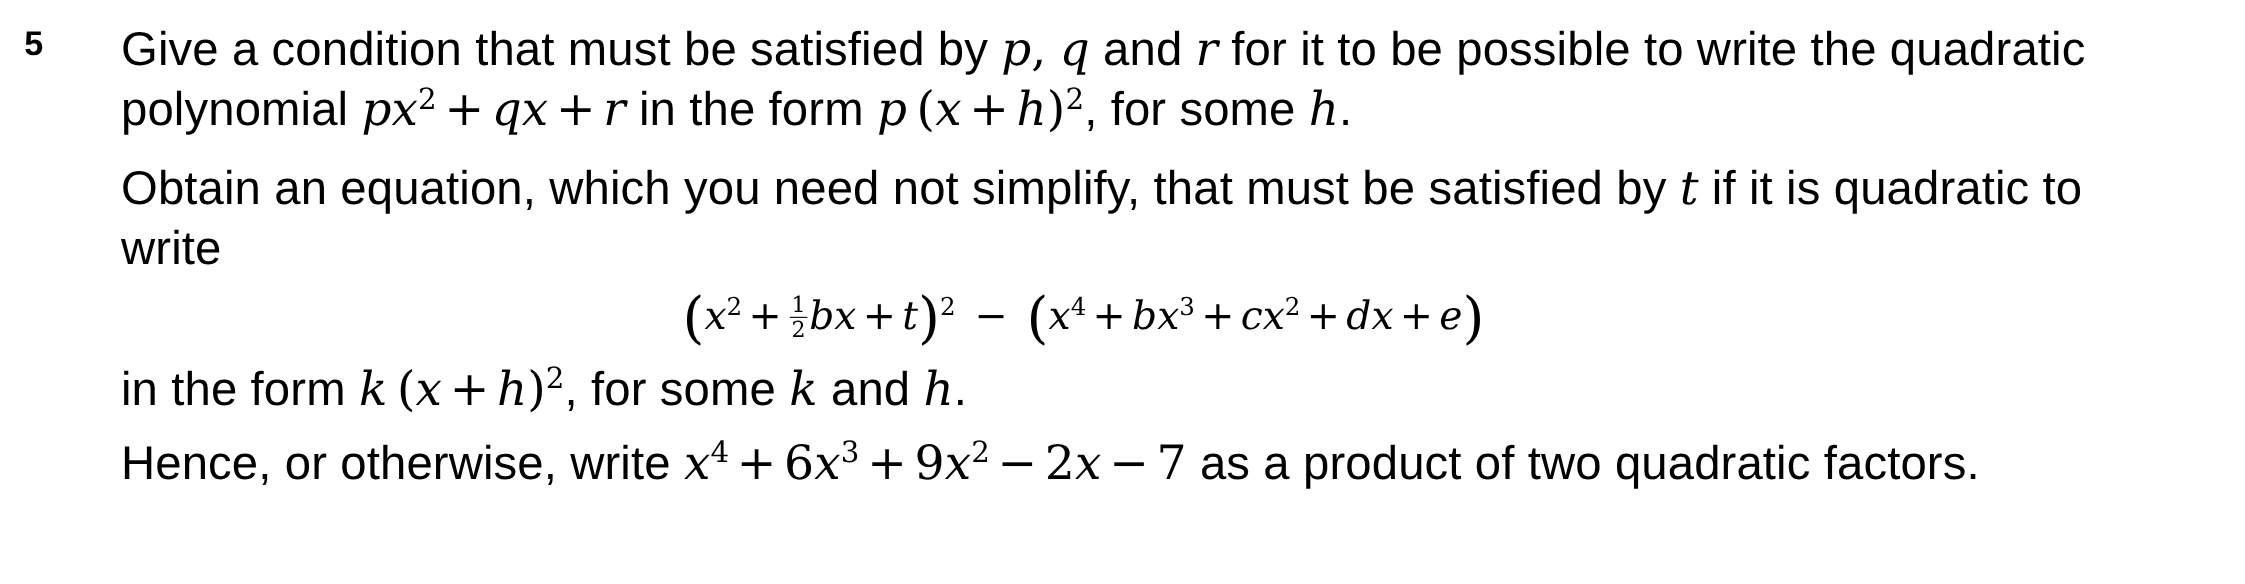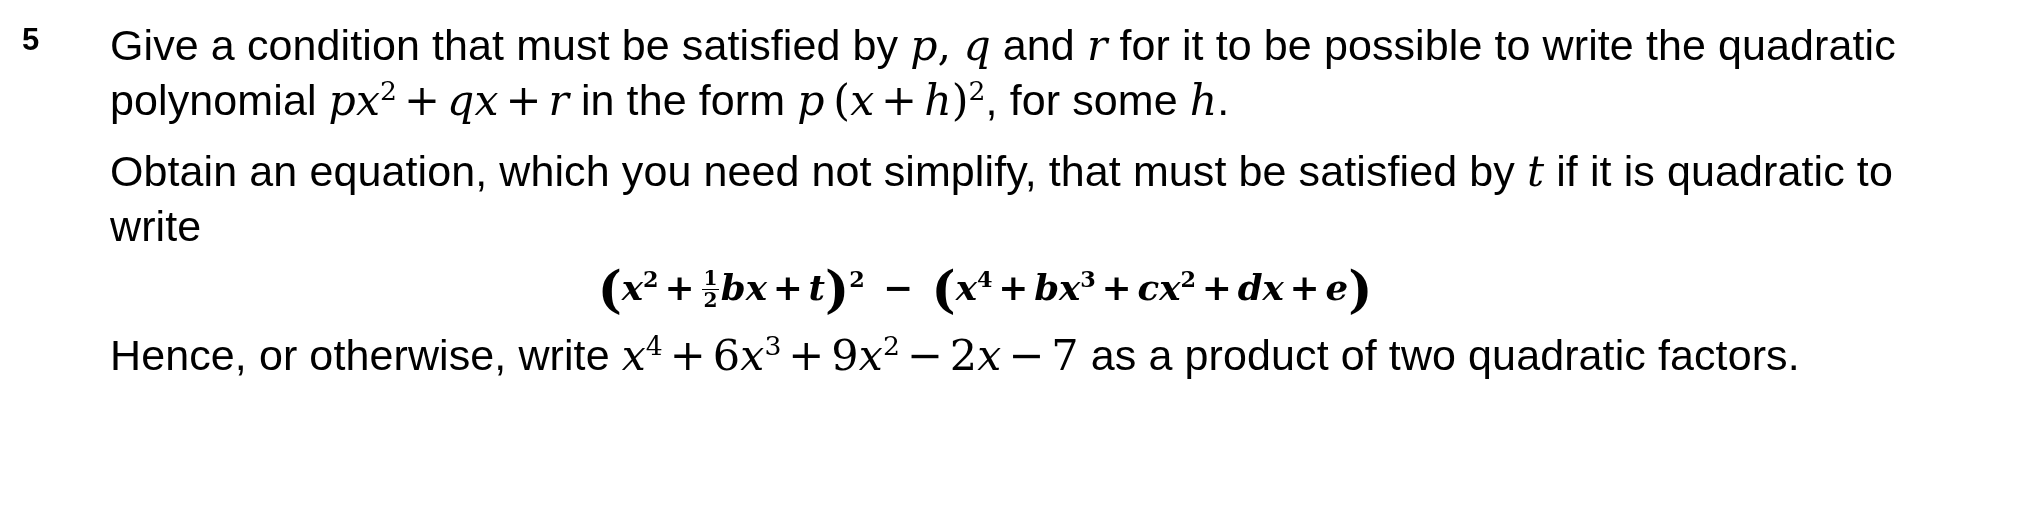--- a/index.html
+++ b/index.html
@@ -48,21 +48,20 @@
     letter-spacing: 0.1px;
   }
   .para.tight {
     margin-bottom: 12px;
   }
   .display {
     text-align: center;
     font-size: 36px;
     margin: 10px 0 18px 0;
     padding-right: 120px;
-    font-weight: bold;
   }
   
   .m {
     font-family: "DejaVu Serif", "Liberation Serif", serif;
     font-style: italic;
     font-size: 0.99em;
   }
   .mr {
     font-family: "DejaVu Serif", "Liberation Serif", serif;
     font-style: normal;
@@ -123,18 +122,19 @@
       <p class="para"><span>Give a condition that must be satisfied by</span> <span class="m">p</span><span class="mr">,</span> <span class="m">q</span> <span>and</span> <span class="m">r</span> <span>for it to be possible to write the quadratic polynomial</span> <span class="mr"><span class="m">p</span><span class="m">x</span><sup class="expr">2</sup><span class="op">+</span><span class="m">q</span><span class="m">x</span><span class="op">+</span><span class="m">r</span></span> <span>in the form</span> <span class="mr"><span class="m">p</span><span class="paren"> (</span><span class="m">x</span><span class="op">+</span><span class="m">h</span><span class="paren">)</span><sup class="expr">2</sup></span><span>, for some</span> <span class="m">h</span><span>.</span></p>
 
       <p class="para tight"><span>Obtain an equation, which you need not simplify, that must be satisfied by</span> <span class="m">t</span> <span>if it is quadratic to write</span></p>
 
       <div class="display">
         <span class="mr" aria-label="display expression">
           <span class="bigparen">(</span><span class="m">x</span><sup class="expr">2</sup><span class="op">+</span><span class="frac"><span class="num">1</span><span class="den">2</span></span><span class="m">bx</span><span class="op">+</span><span class="m">t</span><span class="bigparen">)</span><sup class="expr">2</sup><span class="op">&nbsp;−&nbsp;</span><span class="bigparen">(</span><span class="m">x</span><sup class="expr">4</sup><span class="op">+</span><span class="m">bx</span><sup class="expr">3</sup><span class="op">+</span><span class="m">cx</span><sup class="expr">2</sup><span class="op">+</span><span class="m">dx</span><span class="op">+</span><span class="m">e</span><span class="bigparen">)</span>
         </span>
       </div>
 
+      <p class="para tight"><span>in the form</span> <span class="mr"><span class="m">k</span><span class="paren"> (</span><span class="m">x</span><span class="op">+</span><span class="m">h</span><span class="paren">)</span><sup class="expr">2</sup></span><span>, for some</span> <span class="m">k</span> <span>and</span> <span class="m">h</span><span>.</span></p>
 
       <p class="para"><span>Hence, or otherwise, write</span> <span class="mr"><span class="m">x</span><sup class="expr">4</sup><span class="op">+</span><span class="mr">6</span><span class="m">x</span><sup class="expr">3</sup><span class="op">+</span><span class="mr">9</span><span class="m">x</span><sup class="expr">2</sup><span class="op">−</span><span class="mr">2</span><span class="m">x</span><span class="op">−</span><span class="mr">7</span></span> <span>as a product of two quadratic factors.</span></p>
 
     </div>
   </div>
 </div>
 
 </body></html>

